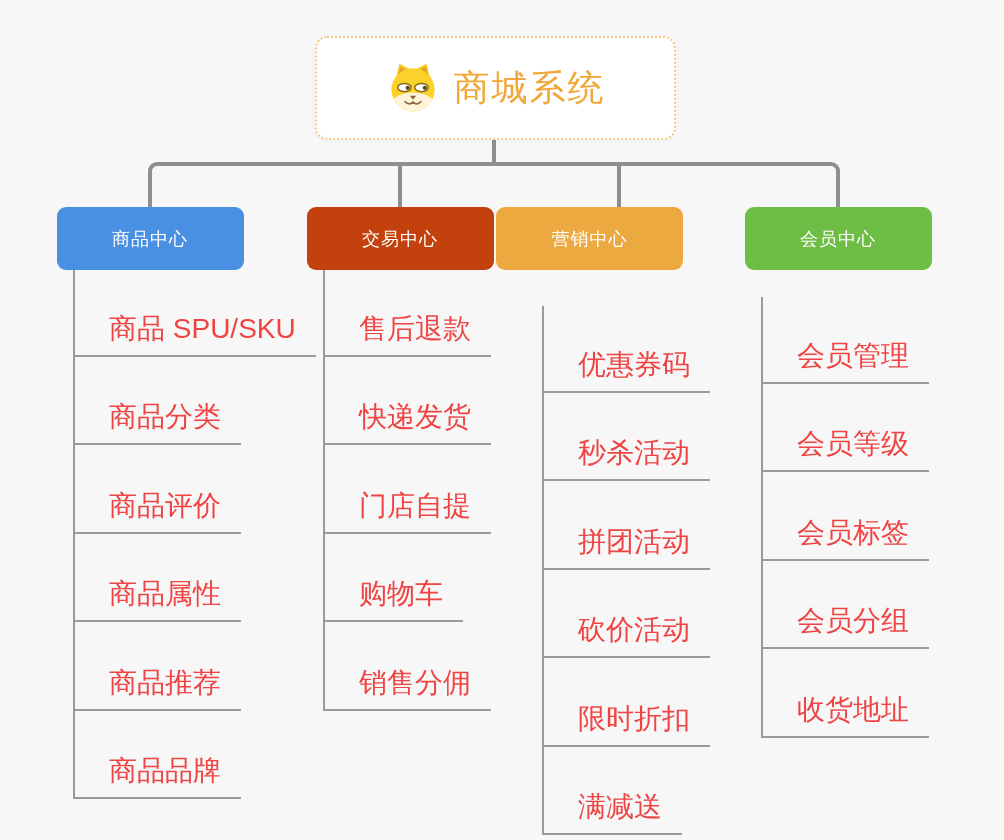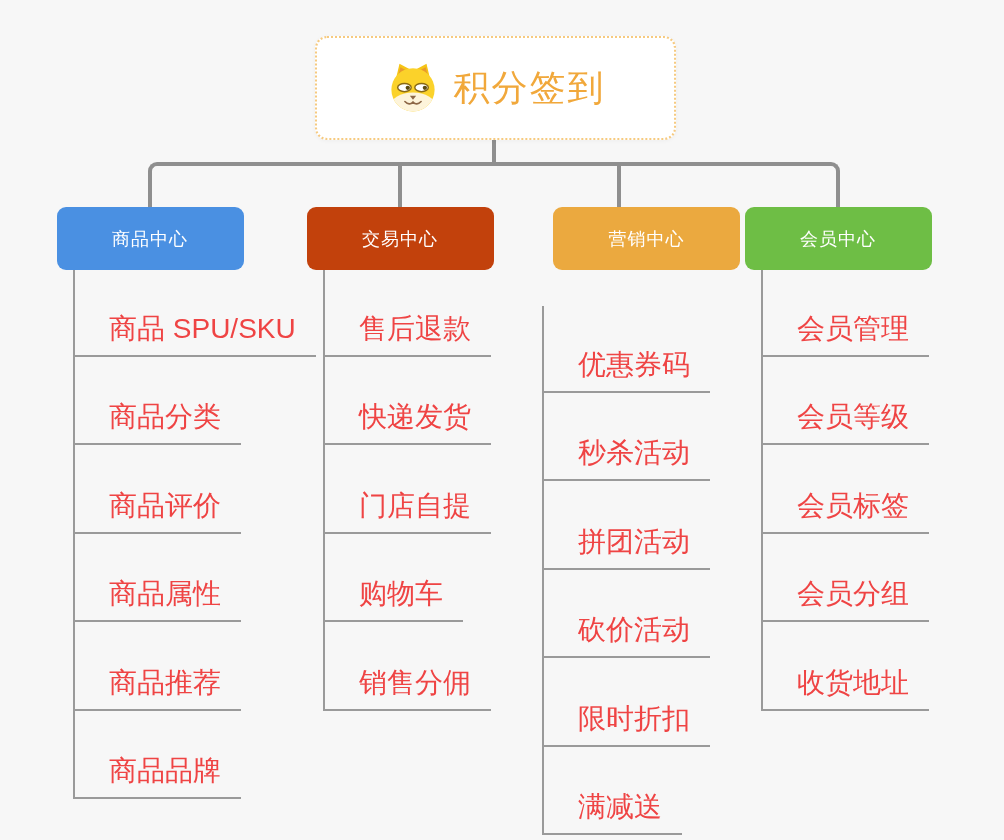--- a/index.html
+++ b/index.html
@@ -95,52 +95,52 @@
       <ellipse cx="30" cy="50" rx="25" ry="15" fill="#fdf4da" clip-path="url(#head)"></ellipse>
 
       <ellipse cx="20.5" cy="29.5" rx="7.5" ry="4.6" fill="#ffffff" stroke="#8a6a14" stroke-width="1.6"></ellipse>
       <ellipse cx="39.5" cy="29.5" rx="7.5" ry="4.6" fill="#ffffff" stroke="#8a6a14" stroke-width="1.6"></ellipse>
       <circle cx="24.2" cy="29.8" r="2.4" fill="#5c4a10"></circle>
       <circle cx="43.2" cy="29.8" r="2.4" fill="#5c4a10"></circle>
 
       <path d="M26.5,38.5 h7 l-3.5,4.6 Z" fill="#8c6746"></path>
       <path d="M21,45 Q26,50 30,45.5 Q34,50 39,45" fill="none" stroke="#8c6746" stroke-width="1.8" stroke-linecap="round"></path>
     </svg>
-    <span class="root-title">积分签到</span>
+    <span class="root-title">商城系统</span>
   </div>
 
   <div id="branches">
       <div class="branch-box" style="left: 56.5px; background: rgb(74, 144, 226);">商品中心</div>
       <div class="col" style="left: 73px;">
         <div class="leaf">商品 SPU/SKU</div>
         <div class="leaf">商品分类</div>
         <div class="leaf">商品评价</div>
         <div class="leaf">商品属性</div>
         <div class="leaf">商品推荐</div>
         <div class="leaf">商品品牌</div>
       </div>
       <div class="branch-box" style="left: 306.5px; background: #c2410c;">交易中心</div>
       <div class="col" style="left: 323px;">
         <div class="leaf">售后退款</div>
         <div class="leaf">快递发货</div>
         <div class="leaf">门店自提</div>
         <div class="leaf">购物车</div>
         <div class="leaf">销售分佣</div>
       </div>
-      <div class="branch-box" style="left: 553px; background: rgb(235, 169, 63);">营销中心</div>
+      <div class="branch-box" style="left: 496px; background: rgb(235, 169, 63);">营销中心</div>
       <div class="col" style="left: 542px; margin-top: 36px;">
         <div class="leaf">优惠券码</div>
         <div class="leaf">秒杀活动</div>
         <div class="leaf">拼团活动</div>
         <div class="leaf">砍价活动</div>
         <div class="leaf">限时折扣</div>
         <div class="leaf">满减送</div>
       </div>
       <div class="branch-box" style="left: 744.5px; background: rgb(110, 190, 69);">会员中心</div>
-      <div class="col" style="left: 761px;">
+      <div class="col" style="left: 761px; margin-top: 27px;">
         <div class="leaf">会员管理</div>
         <div class="leaf">会员等级</div>
         <div class="leaf">会员标签</div>
         <div class="leaf">会员分组</div>
         <div class="leaf">收货地址</div>
       </div>
     </div>
 
 </div>
 

